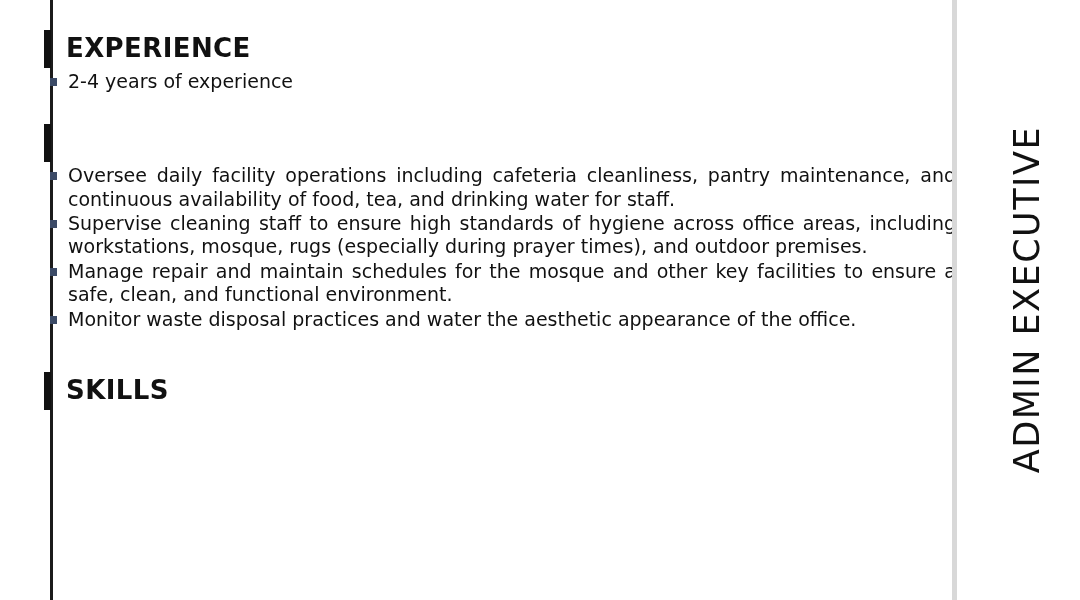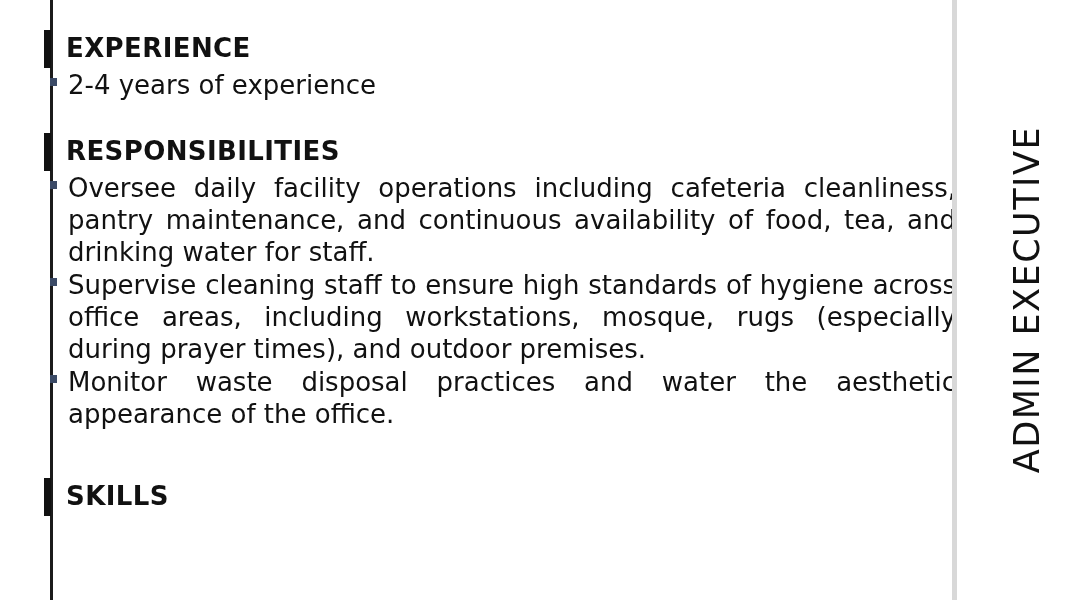--- a/index.html
+++ b/index.html
@@ -103,21 +103,21 @@
   ul.bullets {
     list-style: none;
     margin: 0;
     padding: 0;
   }
   ul.bullets li {
     position: relative;
     padding-left: 24px;
     margin: 0 0 1px 0;
     font-family: "DejaVu Sans", sans-serif;
-    font-size: 26px;
+    font-size: 19px;
     line-height: 1.23;
     color: #111111;
     text-align: justify;
     text-justify: inter-word;
     padding-right: 0;
   }
   ul.bullets li::before {
     content: "";
     position: absolute;
     left: 6px;
@@ -131,21 +131,20 @@
   }
 
   .exp-list li {
     text-align: left;
   }
   .spacer-md { height: 26px; }
   .spacer-lg { height: 36px; }
 
   .skills-head {
     position: relative;
-    margin-top: 6px;
   }
 </style>
 </head>
 <body>
 
 <div class="page-left-rule"></div>
 
 <div class="content">
 
   <div class="spacer-md"></div>
@@ -158,25 +157,25 @@
     <ul class="bullets exp-list">
       <li>2-4 years of experience</li>
     </ul>
   </div>
 
   <div class="spacer-md"></div>
 
   <div class="section">
     <div class="section-head">
       <div class="head-bar"></div>
-      <div class="head-text">RESPONSIBILITIES</div>
     </div>
     <ul class="bullets">
       <li>Oversee daily facility operations including cafeteria cleanliness, pantry maintenance, and continuous availability of food, tea, and drinking water for staff.</li>
       <li>Supervise cleaning staff to ensure high standards of hygiene across office areas, including workstations, mosque, rugs (especially during prayer times), and outdoor premises.</li>
+      <li>Manage repair and maintain schedules for the mosque and other key facilities to ensure a safe, clean, and functional environment.</li>
       <li>Monitor waste disposal practices and water the aesthetic appearance of the office.</li>
     </ul>
   </div>
 
   <div class="spacer-lg"></div>
 
   <div class="section skills-head">
     <div class="section-head">
       <div class="head-bar"></div>
       <div class="head-text">SKILLS</div>

